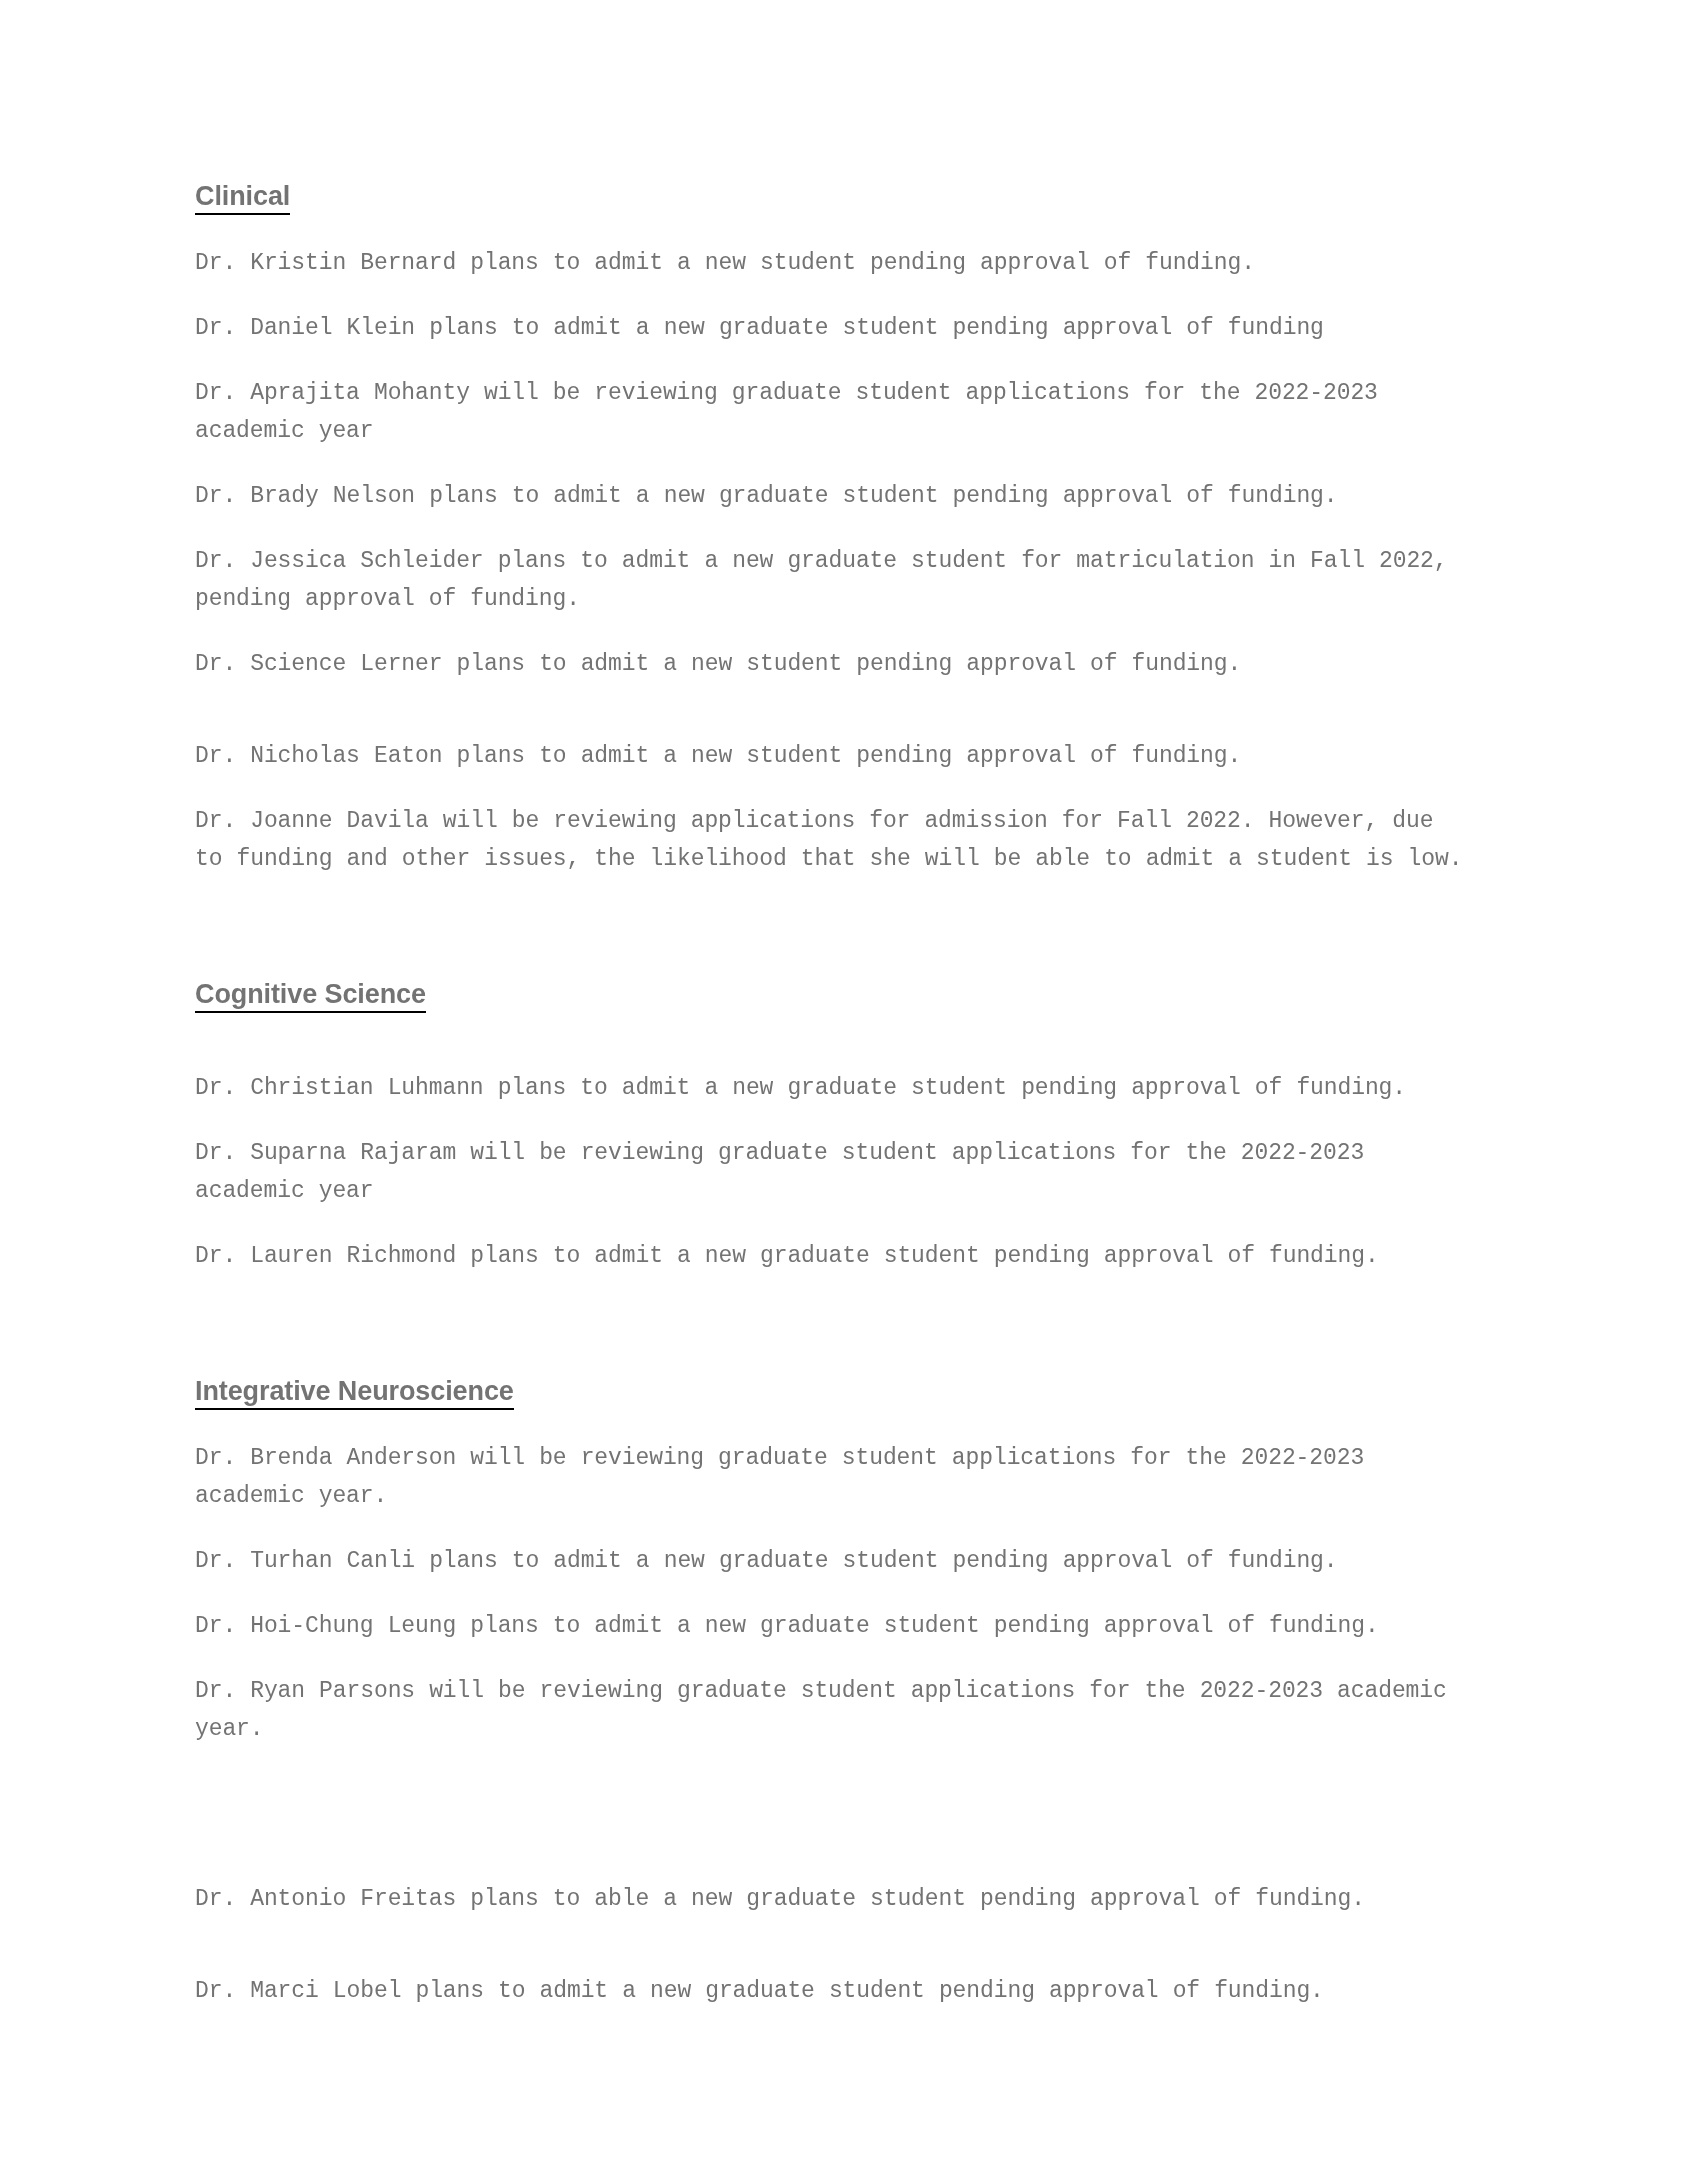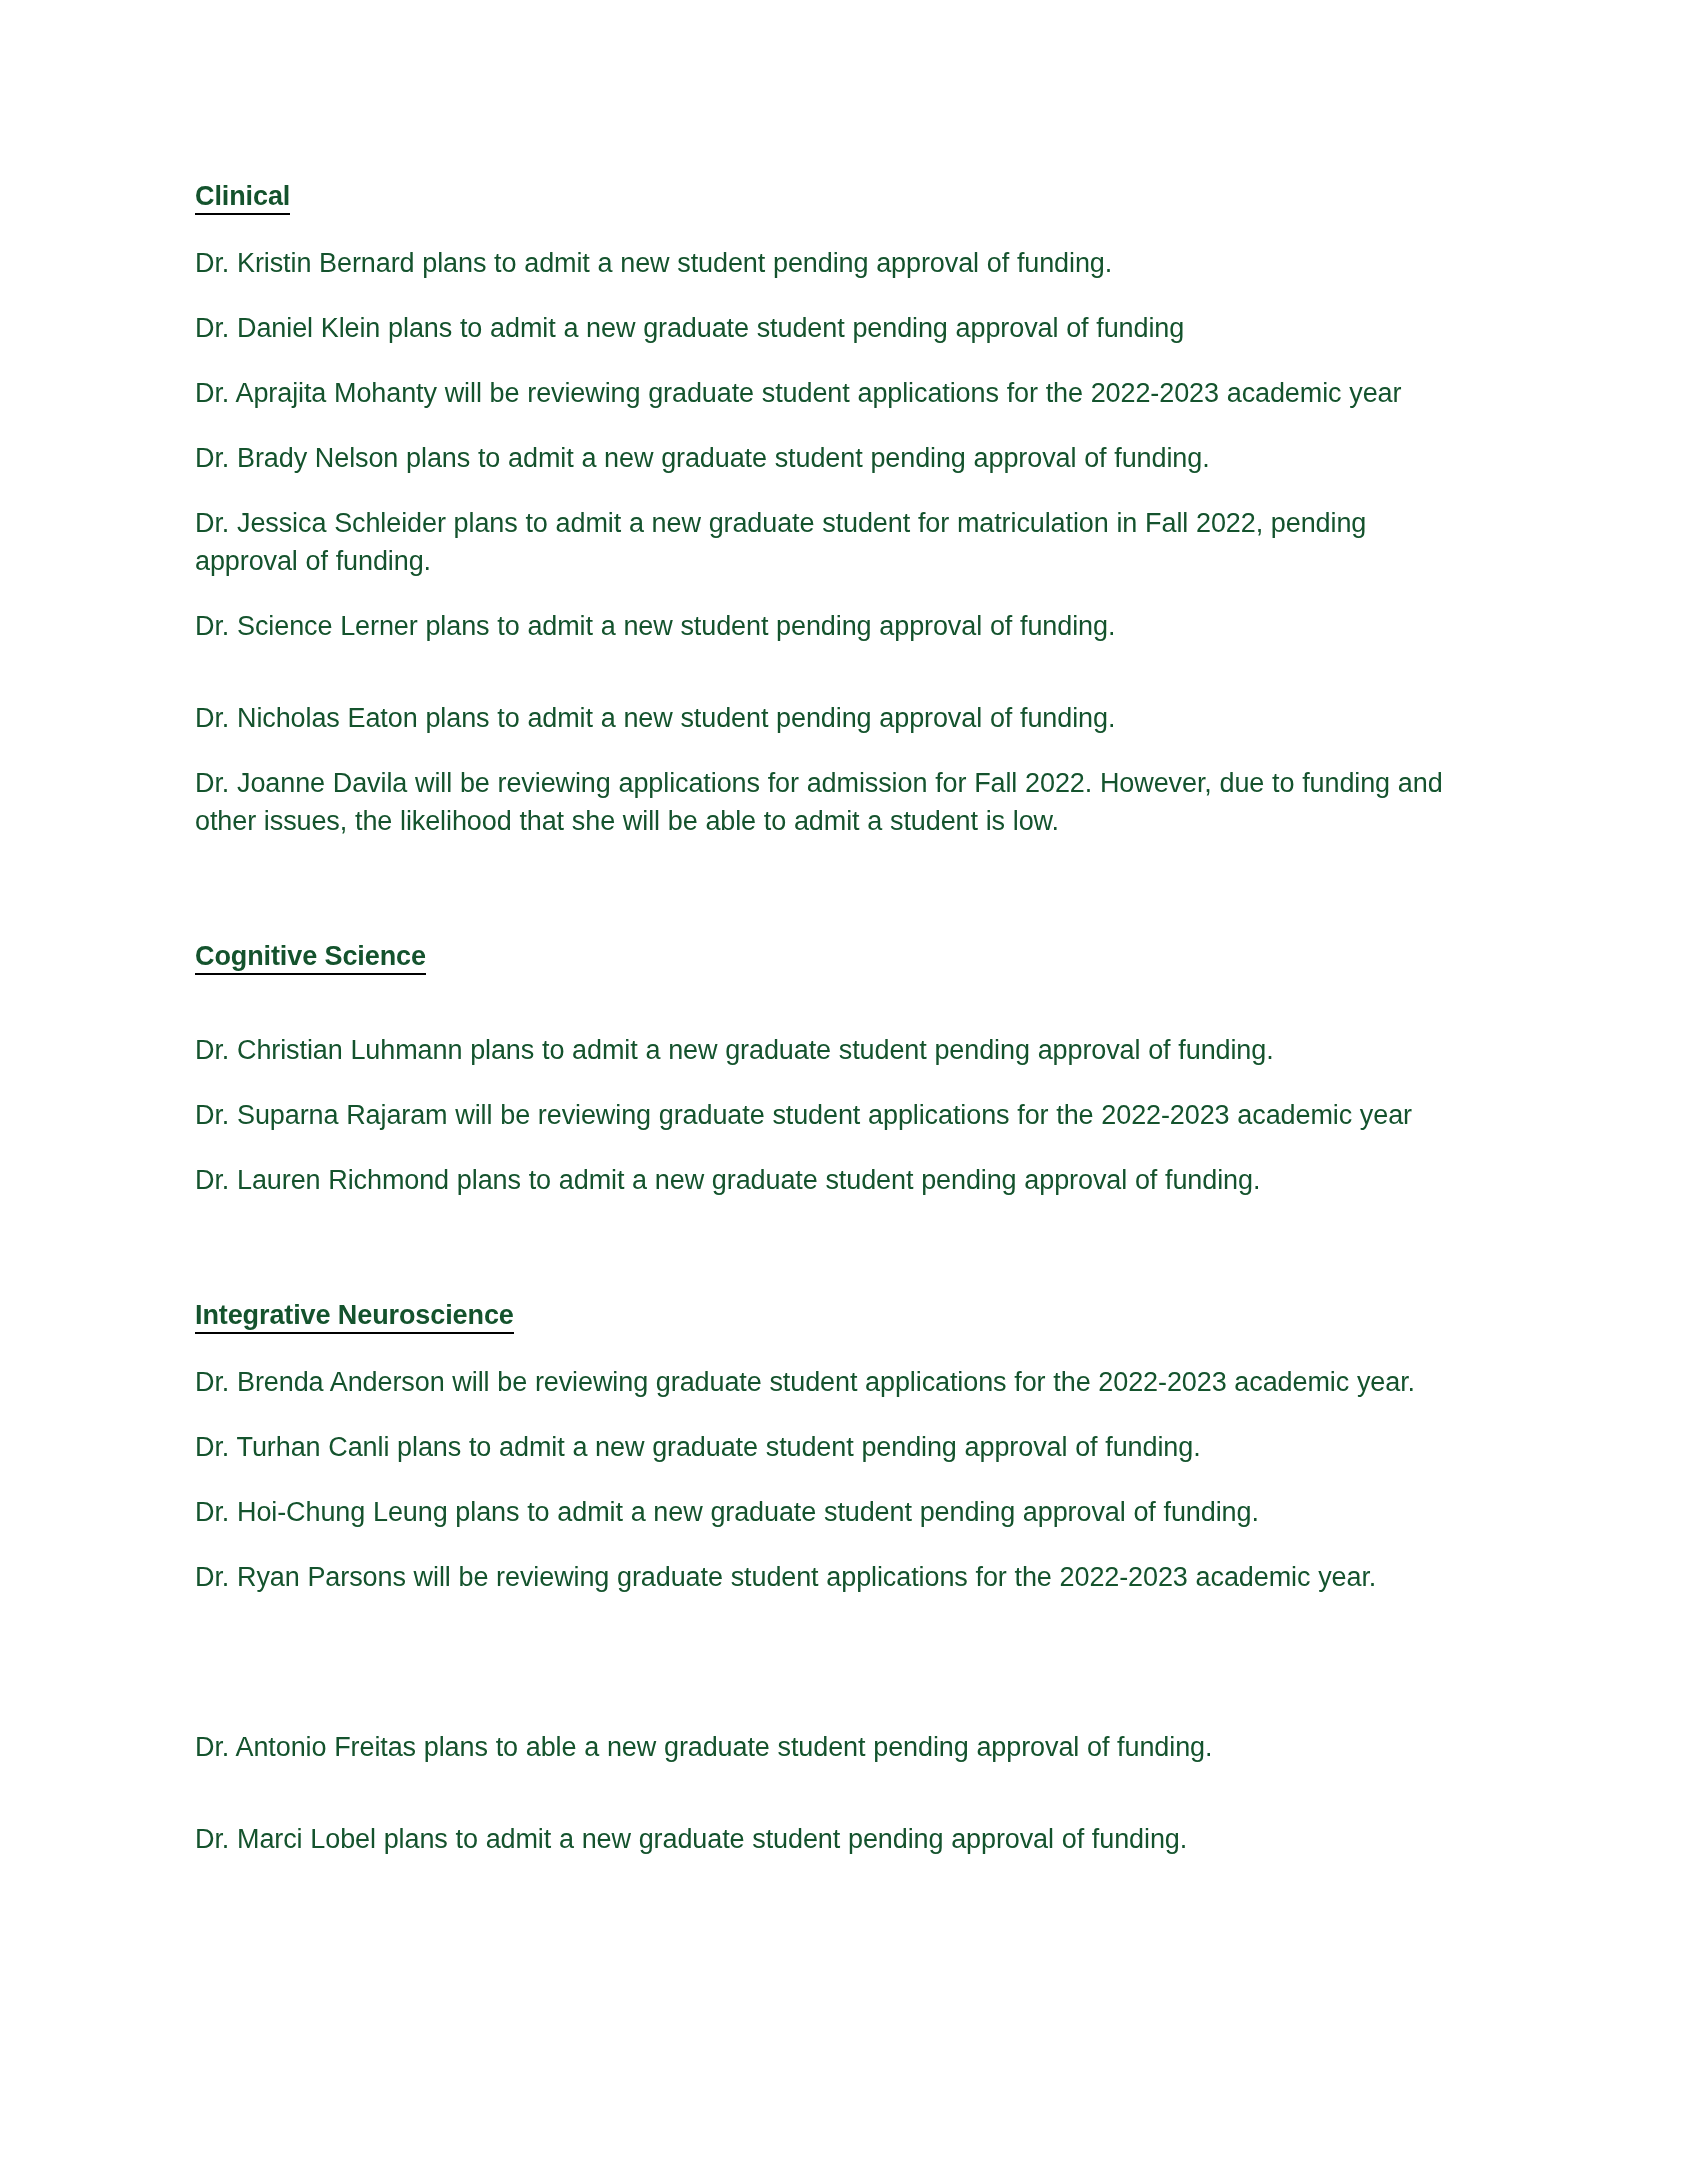--- a/index.html
+++ b/index.html
@@ -7,21 +7,21 @@
     padding: 0;
     background: #ffffff;
   }
   .page {
     position: relative;
     width: 1683px;
     height: 2178px;
     background: #ffffff;
     overflow: hidden;
     font-family: "Liberation Sans", sans-serif;
-    color: #14532d;
+    color: #737373;
   }
   .content {
     position: absolute;
     left: 195px;
     top: 183px;
     width: 1270px;
   }
   .section {
     margin: 0 0 0 0;
   }
@@ -33,26 +33,27 @@
     margin: 0;
     padding: 0;
     display: block;
   }
   .section-heading span.h-text {
     display: inline-block;
     border-bottom: 2.6px solid #000;
     padding-bottom: 3px;
   }
   .entry {
-    font-size: 27px;
+    font-size: 23px;
     line-height: 38px;
     margin: 0;
     padding: 0;
     letter-spacing: -0.1px;
     word-spacing: 0.4px;
+    font-family: Liberation Mono, monospace;
   }
   
   .gap-after-heading { height: 29px; }
   .gap-between-entries { height: 27px; }
   .gap-between-sections { height: 103px; }
 </style>
 </head>
 <body>
 
 <div class="page">

